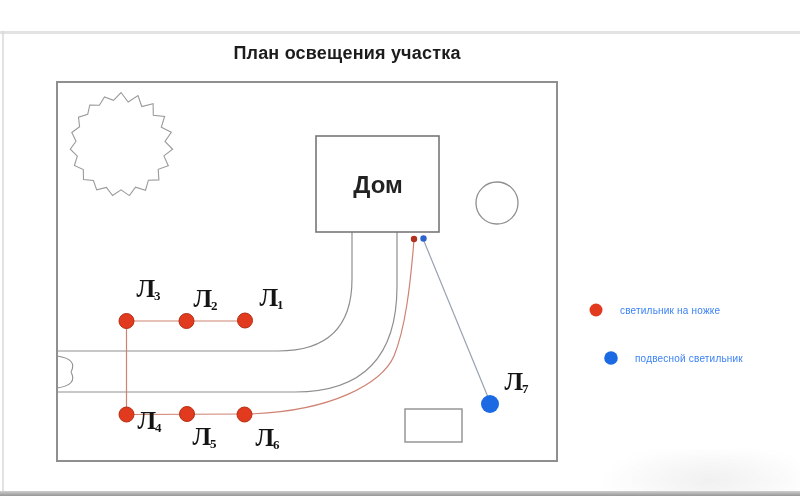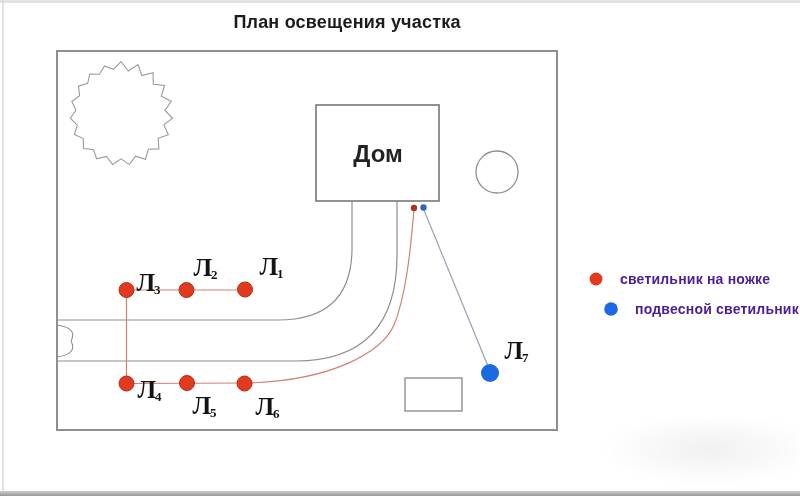--- a/index.html
+++ b/index.html
@@ -1,33 +1,33 @@
 <!DOCTYPE html>
 <html><head>
 <meta charset="utf-8">
 <style>
   html,body{margin:0;padding:0;}
   body{
     width:800px;height:496px;position:relative;overflow:hidden;
     background:#ffffff;
     font-family:"Liberation Sans", sans-serif;
   }
-  .stage{position:absolute;inset:0;}
+  .stage{position:absolute;inset:0;margin-top:31px;}
   svg.diagram{position:absolute;left:0;top:0;}
   .abs{position:absolute;transform:translate(-50%,-50%);white-space:nowrap;}
   .page-title{font-size:18px;font-weight:bold;color:#1c1c1c;letter-spacing:.2px;}
   .house-label{font-size:24px;font-weight:bold;color:#222;}
   .lamp-label{
     font-family:"Liberation Serif", serif;font-weight:bold;color:#141414;
     font-size:25px;line-height:1;
   }
   .lamp-label .sub{font-size:13px;position:relative;top:3px;left:-1px;}
   .legend-row{position:absolute;display:flex;align-items:center;transform:translateY(-50%);}
   .legend-row svg{display:block;margin-right:17px;}
-  .legend-label{font-size:14px;font-weight:bold;color:#4c1d95;letter-spacing:.2px;}
+  .legend-label{font-size:10px;font-weight:normal;color:#3b82f6;letter-spacing:.2px;}
   .edge-top{position:absolute;left:0;top:0;width:800px;height:3px;background:#e3e3e3;}
   .edge-bottom{position:absolute;left:0;bottom:0;width:800px;height:5px;
     background:linear-gradient(#cfcfcf,#969696);}
   .edge-left{position:absolute;left:2px;top:0;width:1.5px;height:496px;background:#d5d5d5;opacity:.7;}
   .smudge{position:absolute;left:600px;top:420px;width:200px;height:65px;
     background:radial-gradient(ellipse at 55% 45%, rgba(110,110,110,0.10), rgba(110,110,110,0) 70%);
     filter:blur(3px);}
 </style>
 </head>
 <body>
@@ -71,34 +71,34 @@
 
     <circle cx="490" cy="373" r="9" fill="#1b6ae4"></circle>
   </svg>
 
   <div class="abs page-title" style="left:347px;top:22px;">План освещения участка</div>
 
   <div class="abs house-label" style="left:378px;top:154px;">Дом</div>
 
   <div class="abs lamp-label" style="left:272px;top:266px;"><span>Л</span><span class="sub">1</span></div>
   <div class="abs lamp-label" style="left:206px;top:267px;"><span>Л</span><span class="sub">2</span></div>
-  <div class="abs lamp-label" style="left:149px;top:282px;"><span>Л</span><span class="sub">3</span></div>
+  <div class="abs lamp-label" style="left:149px;top:257px;"><span>Л</span><span class="sub">3</span></div>
   <div class="abs lamp-label" style="left:150px;top:389px;"><span>Л</span><span class="sub">4</span></div>
   <div class="abs lamp-label" style="left:205px;top:405px;"><span>Л</span><span class="sub">5</span></div>
   <div class="abs lamp-label" style="left:268px;top:406px;text-align:right;"><span>Л</span><span class="sub">6</span></div>
   <div class="abs lamp-label" style="left:517px;top:350px;font-family:Liberation Serif, serif;"><span>Л</span><span class="sub">7</span></div>
 
   <div>
     <div class="legend-row" style="left:589px;top:279px;">
       <svg width="14" height="14">
         <circle cx="7" cy="7" r="6.5" fill="#e23a1e"></circle>
       </svg>
       <span class="legend-label">светильник на ножке</span>
     </div>
-    <div class="legend-row" style="left:589px;top:309px;padding-left:15px;">
+    <div class="legend-row" style="left:589px;top:327px;padding-left:15px;">
       <svg width="14" height="14">
         <circle cx="7" cy="7" r="6.8" fill="#1b6ae4"></circle>
       </svg>
       <span class="legend-label">подвесной светильник</span>
     </div>
   </div>
 
   <div class="edge-bottom"></div>
 </div>
 

